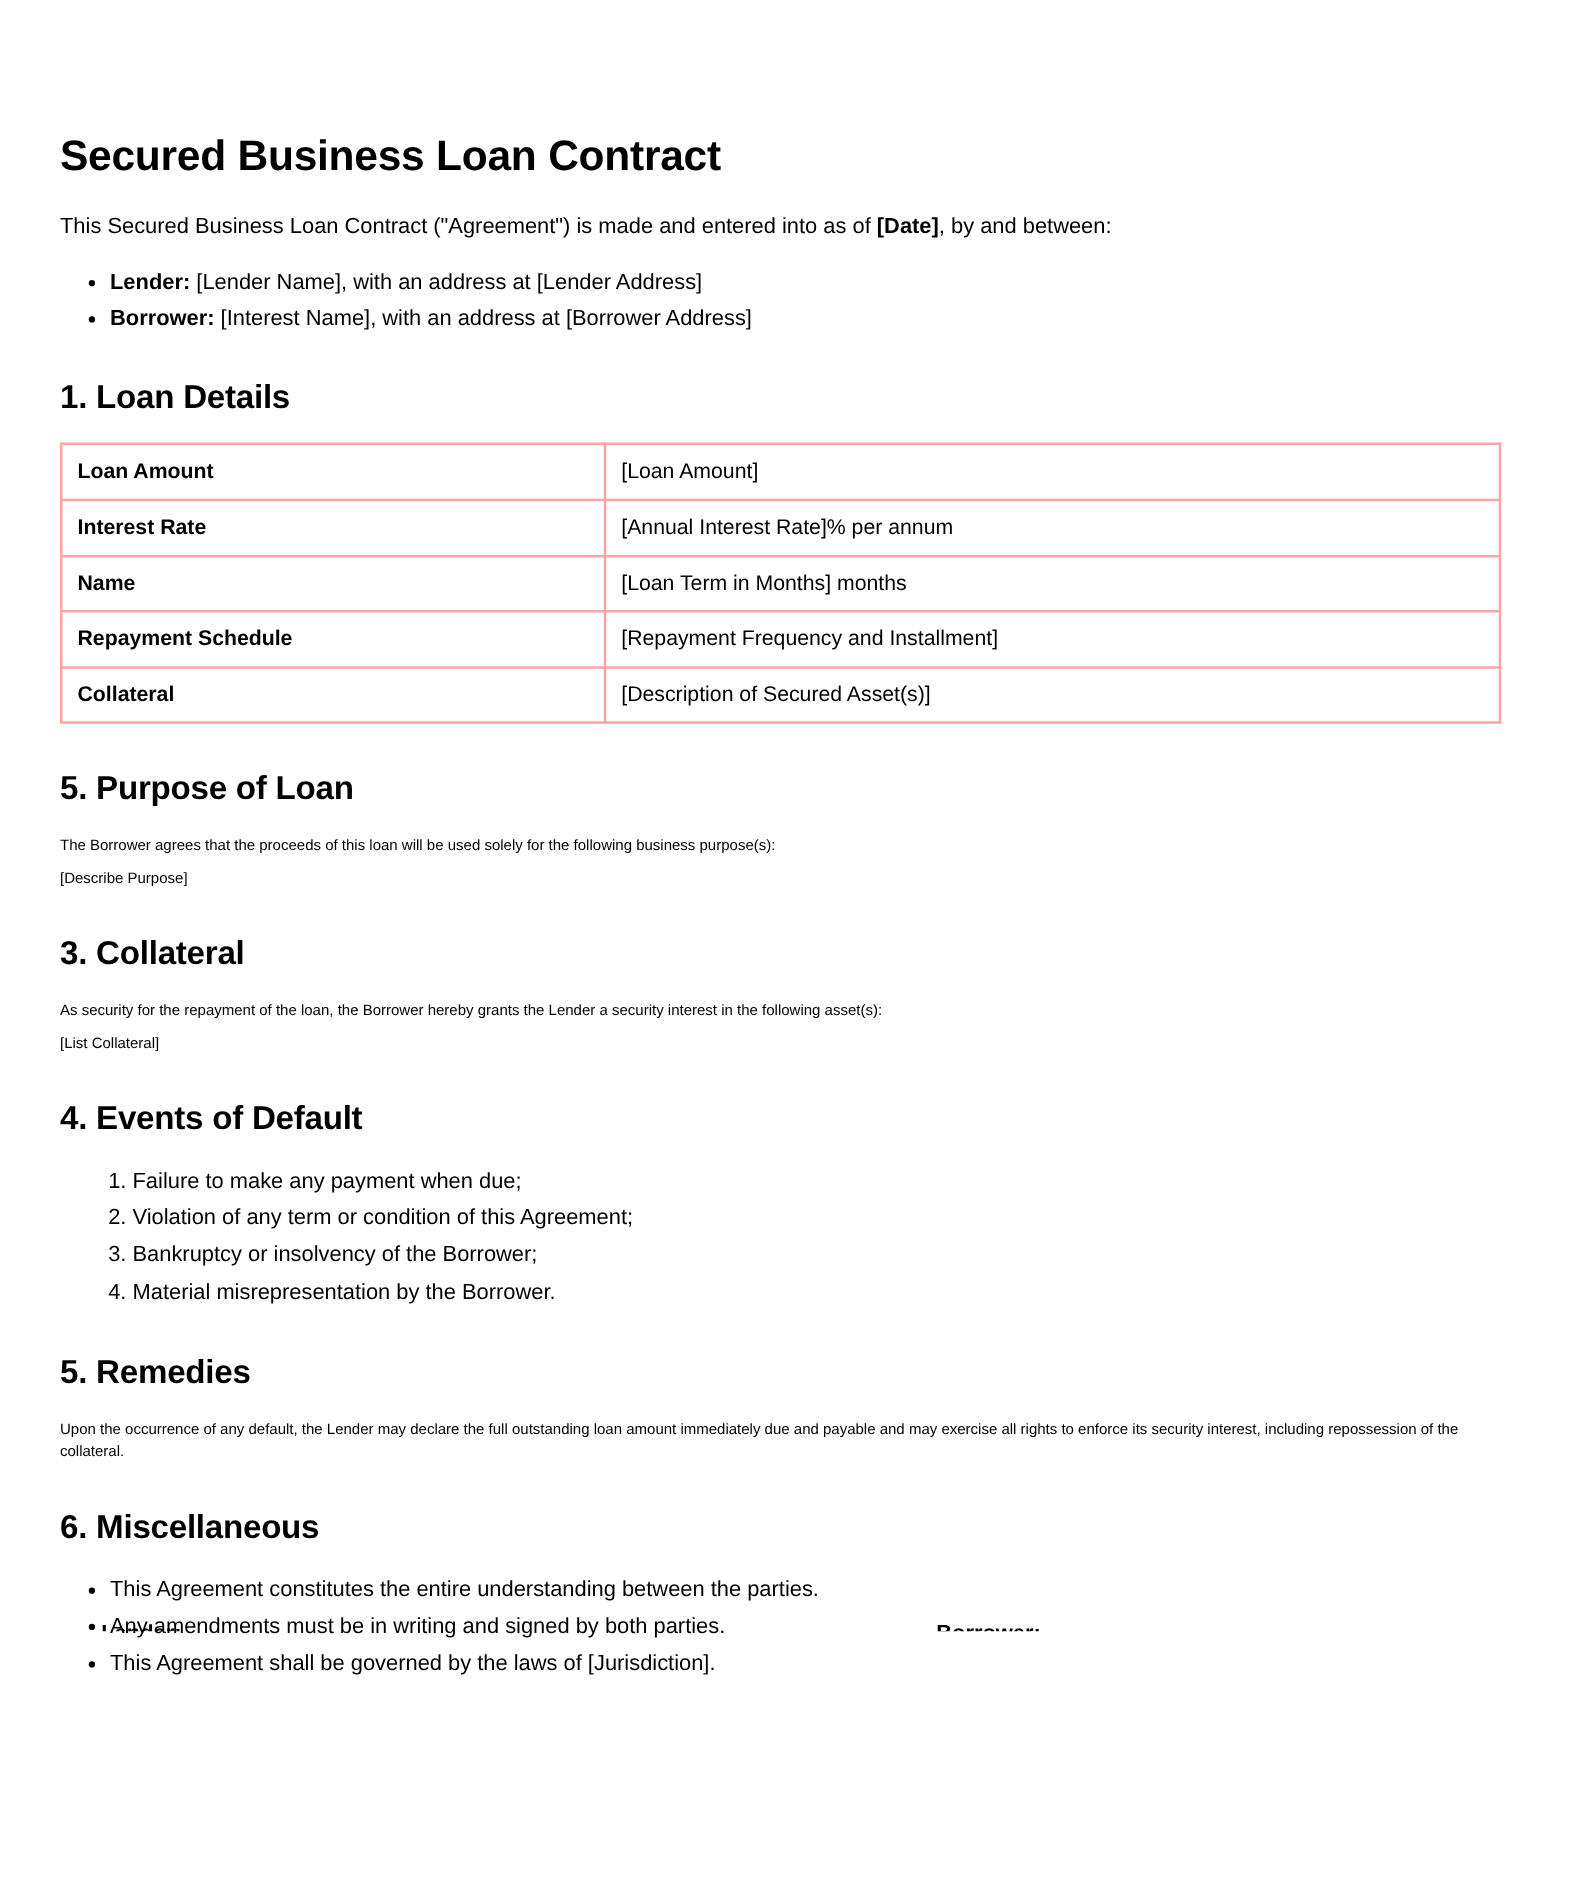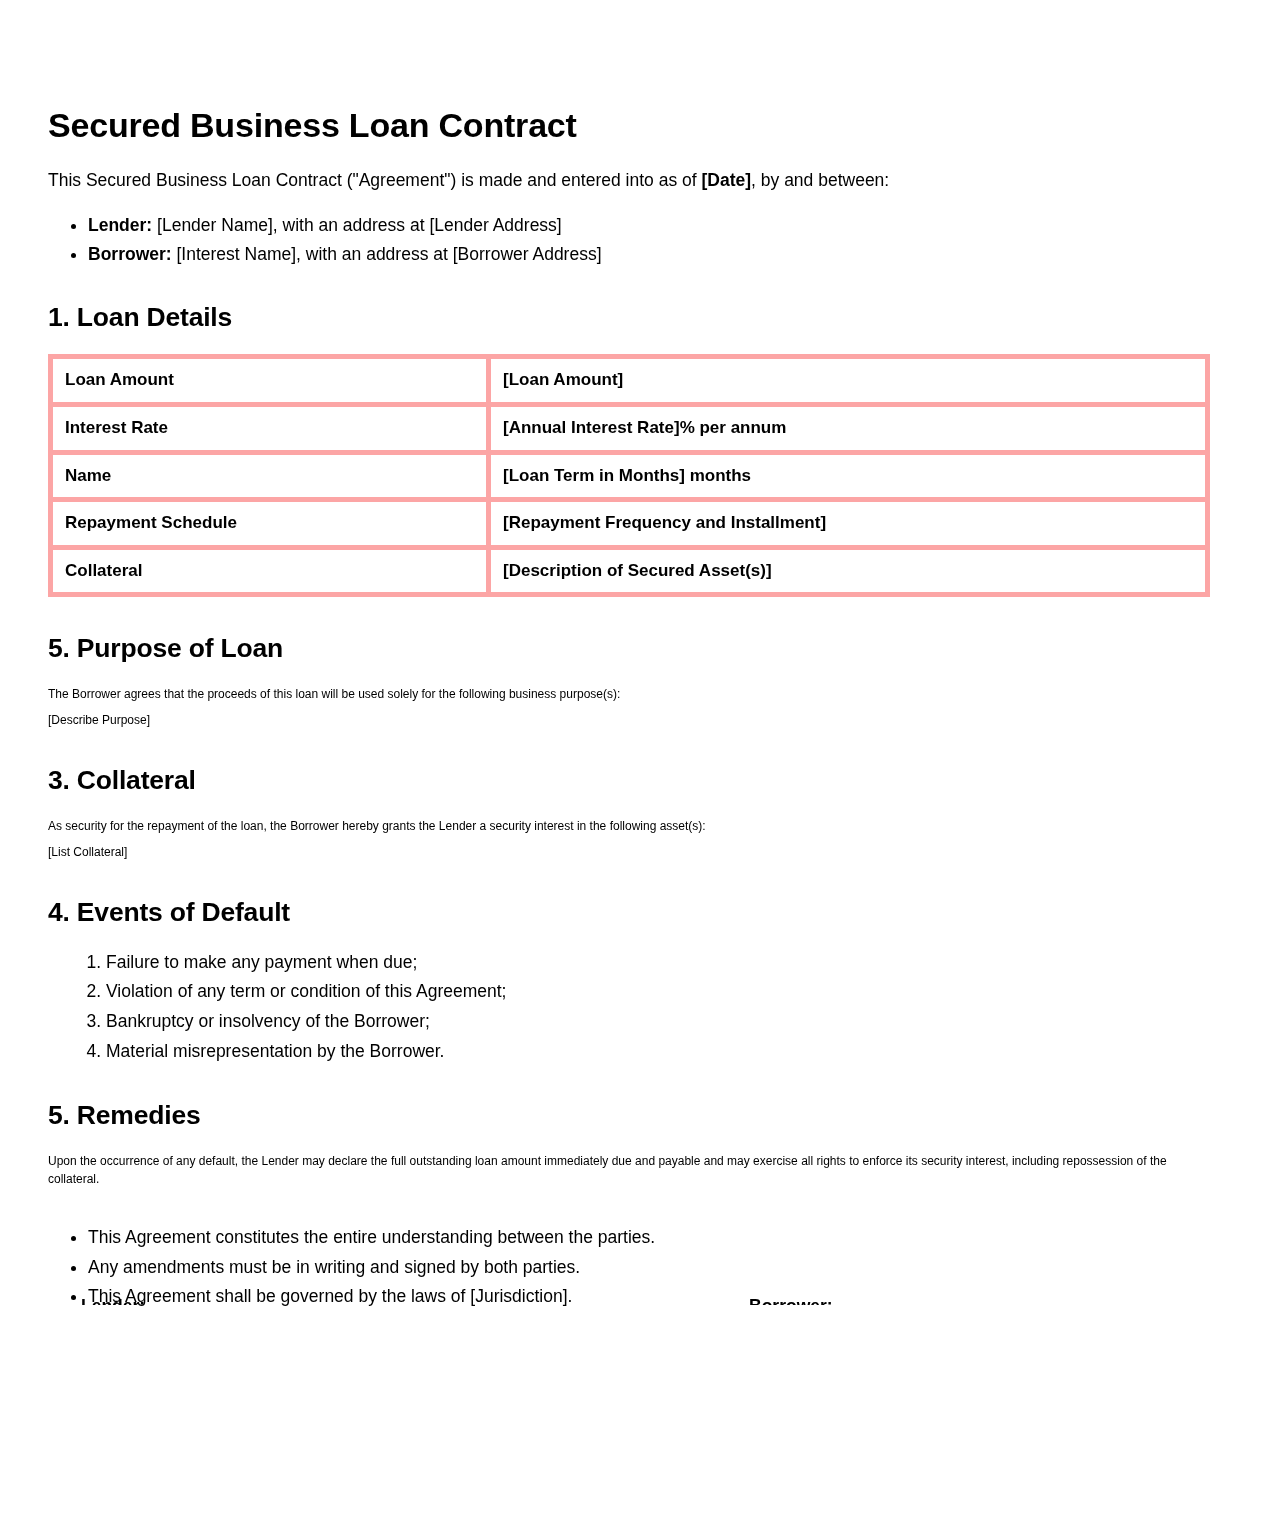--- a/index.html
+++ b/index.html
@@ -66,34 +66,34 @@
   }
   p.body.last { margin-bottom: 0; }
 
   table.loan-table {
     border-collapse: collapse;
     width: 1101px;
     margin: 0 0 4px 0;
     table-layout: fixed;
   }
   table.loan-table td {
-    border: 5px solid #fca5a5;
+    border: 2px solid #fca5a5;
     padding: 9px 12px;
     font-size: 17px;
     line-height: 1.45;
     vertical-align: middle;
     height: 17px;
   }
   table.loan-table td.key {
     width: 409px;
     font-weight: bold;
   }
   table.loan-table td.val {
     width: 690px;
-    font-weight: bold;
+    font-weight: normal;
   }
 
   ol.defaults {
     margin: 0;
     padding-left: 58px;
     list-style: decimal;
   }
   ol.defaults li {
     font-size: 17.5px;
     line-height: 1.52;
@@ -194,20 +194,21 @@
       <li>Material misrepresentation by the Borrower.</li>
     </ol>
   </div>
 
   <div class="sec-block">
     <h2 class="section">5. Remedies</h2>
     <p class="body last">Upon the occurrence of any default, the Lender may declare the full outstanding loan amount immediately due and payable and may exercise all rights to enforce its security interest, including repossession of the collateral.</p>
   </div>
 
   <div class="sec-block tight">
+    <h2 class="section">6. Miscellaneous</h2>
     <ul class="misc">
       <li>This Agreement constitutes the entire understanding between the parties.</li>
       <li>Any amendments must be in writing and signed by both parties.</li>
       <li>This Agreement shall be governed by the laws of [Jurisdiction].</li>
     </ul>
   </div>
 
   <div class="signature-block">
     <div class="sig-col sig-lender">Lender:</div>
     <div class="sig-col sig-borrower">Borrower:</div>

